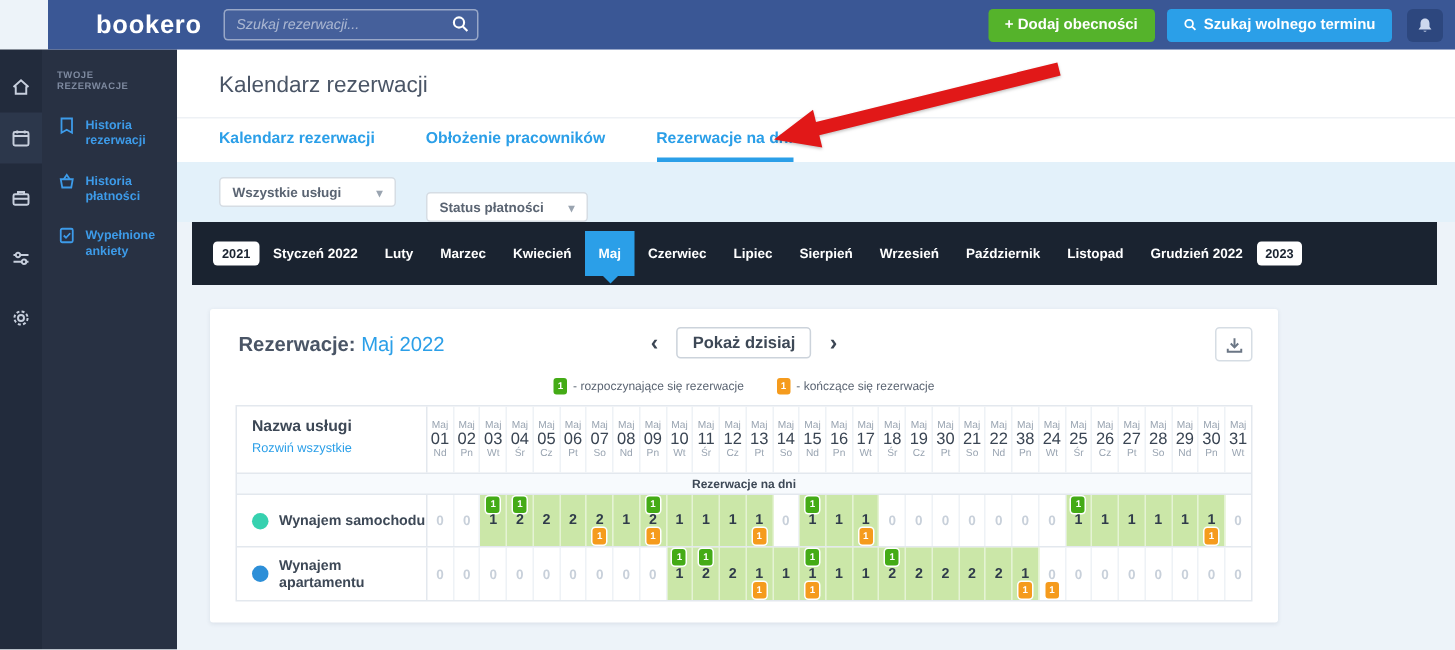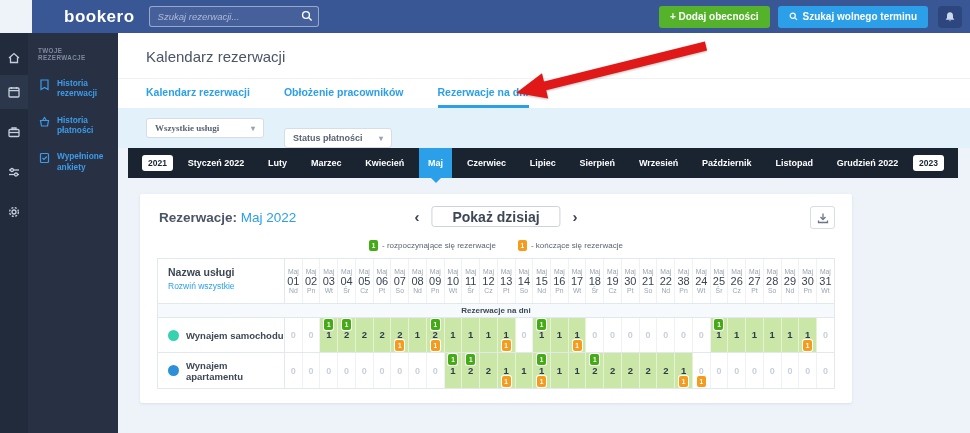--- a/index.html
+++ b/index.html
@@ -47,45 +47,45 @@
   .page-head { background:#fff; height:45px; padding:15px 0 0 28px; }
   .page-title { color:#4a5566; font-size:15px; font-weight:normal; }
   .tabs { background:#fff; height:30px; display:flex; gap:34px; padding:0 0 0 28px; border-top:1px solid #eef1f5; }
   .tab { background:none; border:none; color:var(--accent); font-size:10.5px; font-weight:bold; cursor:pointer;
          padding:0; border-bottom:3px solid transparent; font-family:"Liberation Sans", sans-serif; }
   .tab.active { border-bottom-color:var(--accent); }
   .filterband { background:#e3f1fa; height:40px; display:flex; align-items:center; gap:20px; padding:0 0 0 28px; }
   .dd { background:#fff; border:1px solid #d6dde4; border-radius:3px; height:20px; display:flex; align-items:center;
         justify-content:space-between; font-size:9px; font-weight:bold; color:#5a6472; padding:0 8px; cursor:pointer; }
   .dd .chev { color:#9aa4b0; font-size:8px; margin-left:14px; }
-  .dd1 { width:118px;font-family:Liberation Serif, serif; } .dd2 { width:108px;margin-top:20px; }
+  .dd1 { width:118px; } .dd2 { width:108px;margin-top:20px; }
 
   
-  .monthbar { position:relative; margin:0 12px 16px 10px; height:30px; background:#1a2330; display:flex;
-              align-items:center; justify-content:space-between; padding:0 14px; }
+  .monthbar { position:relative; margin:0 12px 16px 10px; height:42px; background:#1a2330; display:flex;
+              align-items:center; padding:0 14px; }
   .mb-year { background:#fff; color:#1a2330; font-size:8.5px; font-weight:bold; border-radius:3px;
              padding:3px 6px; cursor:pointer; }
   .mb-month { position:relative; color:#fff; font-size:9px; font-weight:bold; cursor:pointer; height:30px;
               display:flex; align-items:center; padding:0 9px; }
   .mb-month.active { background:var(--accent); }
   .mb-month.active::after { content:""; position:absolute; left:50%; bottom:-5px; margin-left:-5px;
               border-left:5px solid transparent; border-right:5px solid transparent; border-top:5px solid var(--accent); }
 
   
   .panel { margin:13px 0 0 22px; width:712px; background:#fff; border-radius:2px;
            box-shadow:0 1px 3px rgba(40,60,90,.10); padding:12px 17px 14px 17px; }
   .panel-head { position:relative; height:30px; }
   .ptitle { position:absolute; left:2px; top:4px; font-size:13.5px; }
   .ptitle .b { color:#4a5566; font-weight:bold; }
   .ptitle .m { color:var(--accent); }
   .pnav { position:absolute; left:50%; transform:translateX(-50%); top:0; display:flex; align-items:center; gap:12px; }
   .chevbtn { background:none; border:none; color:#3c4654; font-size:15px; font-weight:bold; cursor:pointer; line-height:1;
              font-family:"Liberation Sans", sans-serif; }
-  .todaybtn { background:#fff; border:1px solid #ccd3db; border-radius:3px; color:#3d4856; font-size:14px;
-              font-weight:bold; height:21px; padding:0 20px; cursor:pointer; font-family:"Liberation Sans", sans-serif; }
+  .todaybtn { background:#fff; border:1px solid #ccd3db; border-radius:3px; color:#3d4856; font-size:11px;
+              font-weight:bold; height:21px; padding:0 10px; cursor:pointer; font-family:"Liberation Sans", sans-serif; }
   .dlbtn { position:absolute; right:0; top:0; width:25px; height:23px; background:#fff; border:1px solid #d6dde4;
            border-radius:3px; display:flex; align-items:center; justify-content:center; cursor:pointer; }
   .legend { display:flex; justify-content:center; gap:22px; align-items:center; height:18px; margin-bottom:4px; }
   .litem { display:flex; align-items:center; gap:4px; }
   .litem .lab { font-size:8px; color:#5a6472; }
   .badge { display:inline-flex; align-items:center; justify-content:center; width:9px; height:11px;
            border-radius:2px; color:#fff; font-size:6.5px; font-weight:bold; box-shadow:0 0 0 1px #fff; }
 
   
   .rtable { border:1px solid #e3e8ee; }

